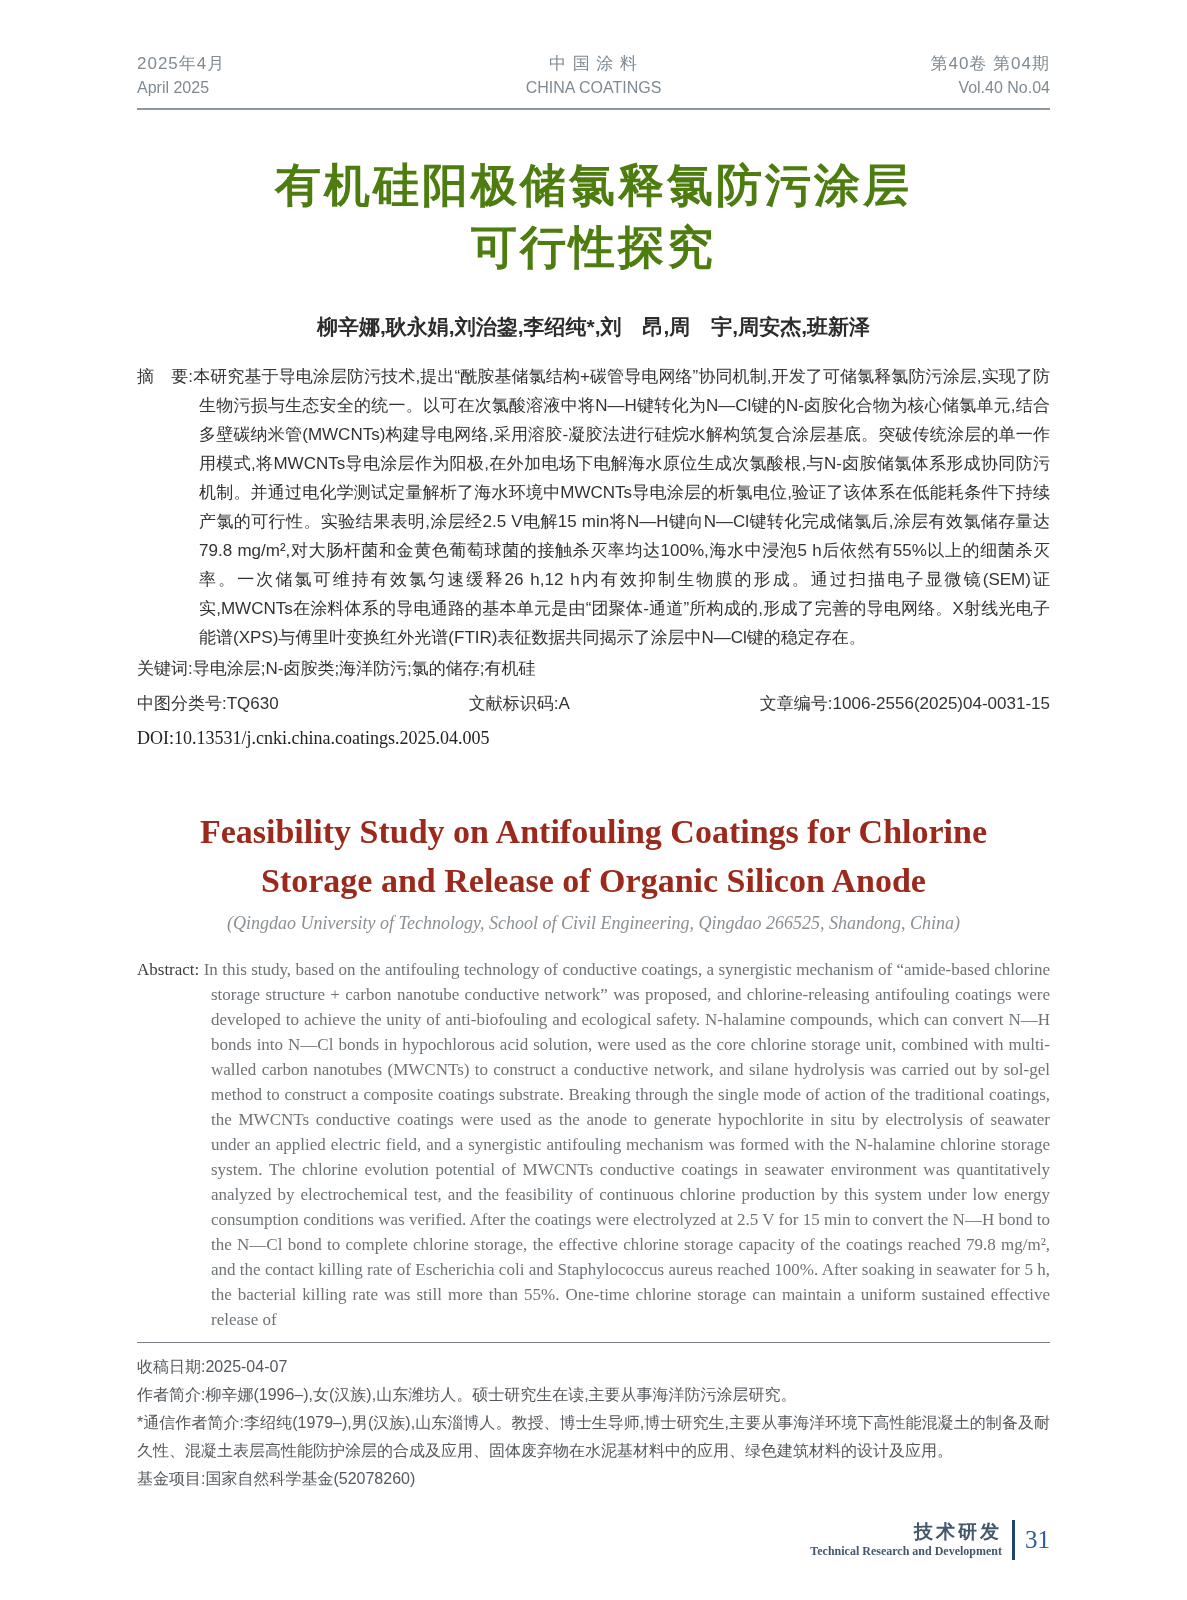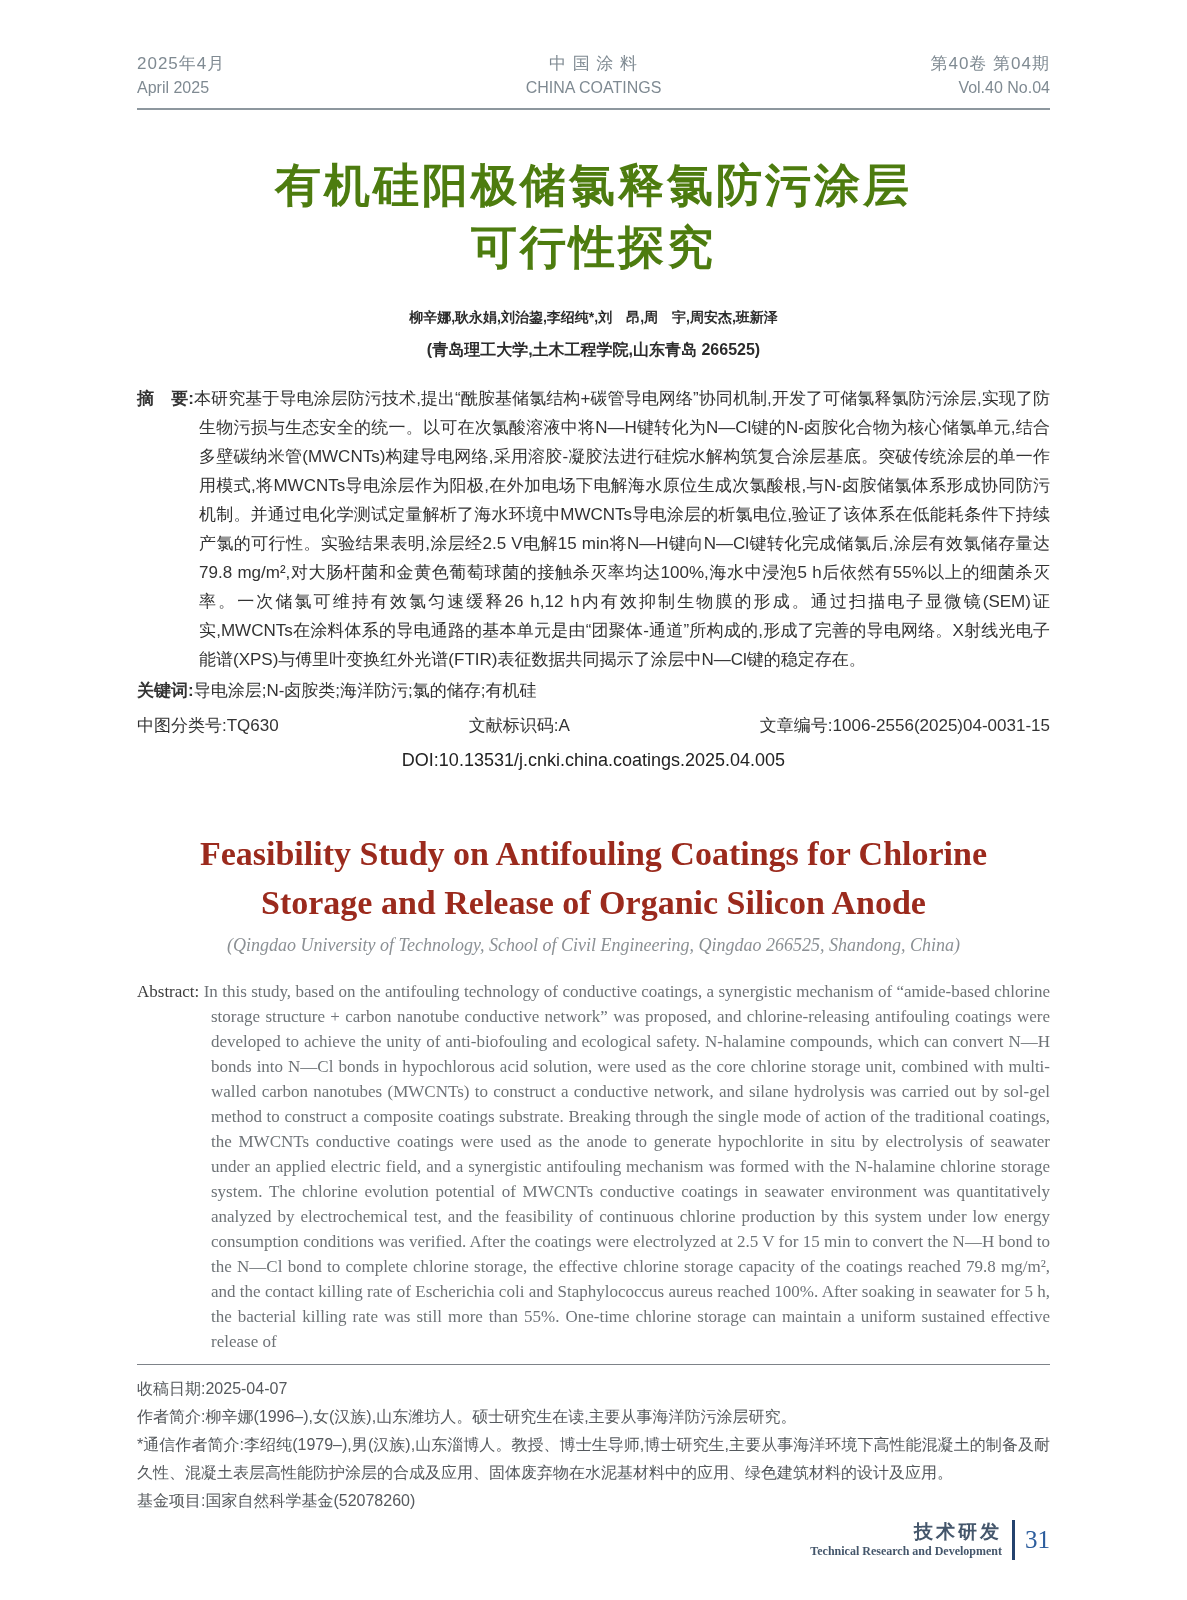--- a/index.html
+++ b/index.html
@@ -33,24 +33,24 @@
   .cn-title {
     margin-top:44px;
     text-align:center;
     color:#4d7c0f;
     font-weight:bold;
     font-size:46px;
     line-height:62px;
     letter-spacing:3px;
   }
   .cn-authors {
-    margin-top:26px;
-    text-align:center;
-    font-weight:bold;
-    font-size:14px;
+    margin-top:36px;
+    text-align:center;
+    font-weight:bold;
+    font-size:21px;
     color:#2c2c2c;
     line-height:26px;
   }
   .cn-affil {
     margin-top:8px;
     text-align:center;
     font-weight:bold;
     font-size:16px;
     color:#2c2c2c;
     line-height:24px;
@@ -58,42 +58,41 @@
   
   .cn-abstract {
     margin:22px 0 0 0;
     font-size:17px;
     line-height:29px;
     text-align:justify;
     color:#333333;
     padding-left:62px;
     text-indent:-62px;
   }
-  .cn-label { font-weight:bold; }
+  .cn-label { font-weight:normal; }
   .cn-keywords {
     margin:2px 0 0 0;
     font-size:17px;
     line-height:29px;
     color:#333333;
   }
   .meta-row {
     display:flex;
     justify-content:space-between;
     margin-top:8px;
     font-size:17px;
     line-height:26px;
     color:#333333;
   }
   .doi-line {
     margin-top:8px;
-    font-family:Liberation Sans, sans-serif;
+    font-family:Liberation Serif, serif;
     font-size:18px;
     color:#222222;
     line-height:26px;
-    text-align:center;
   }
   
   .en-title {
     margin-top:56px;
     text-align:center;
     font-family:"Liberation Serif", serif;
     font-weight:bold;
     color:#9b2a1d;
     font-size:34px;
     line-height:49px;
@@ -190,21 +189,20 @@
       <div class="en">Vol.40  No.04</div>
     </div>
   </div>
 
   <h1 class="cn-title" style="margin-bottom:0;">
     <div>有机硅阳极储氯释氯防污涂层</div>
     <div>可行性探究</div>
   </h1>
 
   <div class="cn-authors">柳辛娜,耿永娟,刘治鋆,李绍纯*,刘　昂,周　宇,周安杰,班新泽</div>
-  <div class="cn-affil">(青岛理工大学,土木工程学院,山东青岛 266525)</div>
 
   <p class="cn-abstract"><span class="cn-label">摘　要:</span><span>本研究基于导电涂层防污技术,提出“酰胺基储氯结构+碳管导电网络”协同机制,开发了可储氯释氯防污涂层,实现了防生物污损与生态安全的统一。以可在次氯酸溶液中将N—H键转化为N—Cl键的N-卤胺化合物为核心储氯单元,结合多壁碳纳米管(MWCNTs)构建导电网络,采用溶胶-凝胶法进行硅烷水解构筑复合涂层基底。突破传统涂层的单一作用模式,将MWCNTs导电涂层作为阳极,在外加电场下电解海水原位生成次氯酸根,与N-卤胺储氯体系形成协同防污机制。并通过电化学测试定量解析了海水环境中MWCNTs导电涂层的析氯电位,验证了该体系在低能耗条件下持续产氯的可行性。实验结果表明,涂层经2.5 V电解15 min将N—H键向N—Cl键转化完成储氯后,涂层有效氯储存量达79.8 mg/m²,对大肠杆菌和金黄色葡萄球菌的接触杀灭率均达100%,海水中浸泡5 h后依然有55%以上的细菌杀灭率。一次储氯可维持有效氯匀速缓释26 h,12 h内有效抑制生物膜的形成。通过扫描电子显微镜(SEM)证实,MWCNTs在涂料体系的导电通路的基本单元是由“团聚体-通道”所构成的,形成了完善的导电网络。X射线光电子能谱(XPS)与傅里叶变换红外光谱(FTIR)表征数据共同揭示了涂层中N—Cl键的稳定存在。</span></p>
 
   <p class="cn-keywords"><span class="cn-label">关键词:</span><span>导电涂层;N-卤胺类;海洋防污;氯的储存;有机硅</span></p>
 
   <div class="meta-row">
     <span>中图分类号:TQ630</span>
     <span>文献标识码:A</span>
     <span>文章编号:1006-2556(2025)04-0031-15</span>
   </div>

